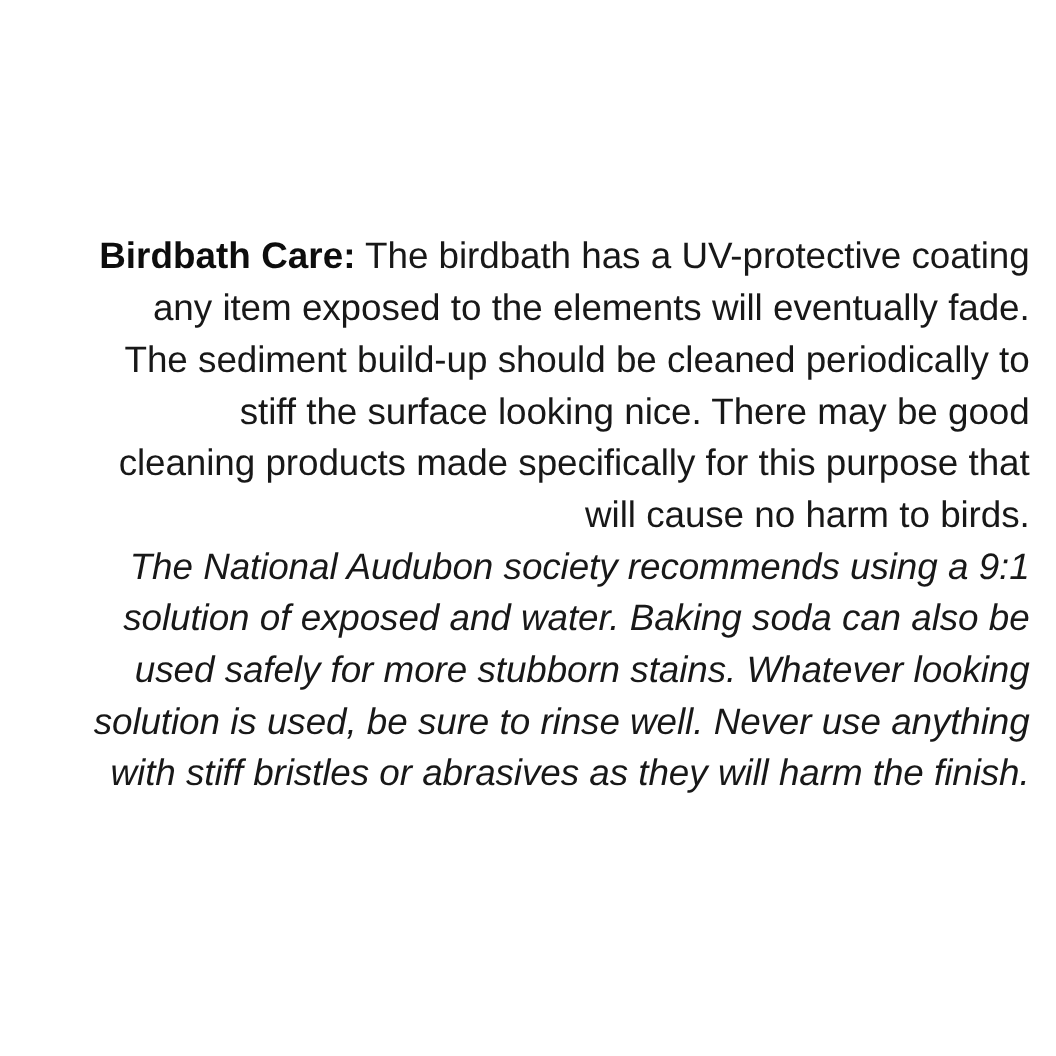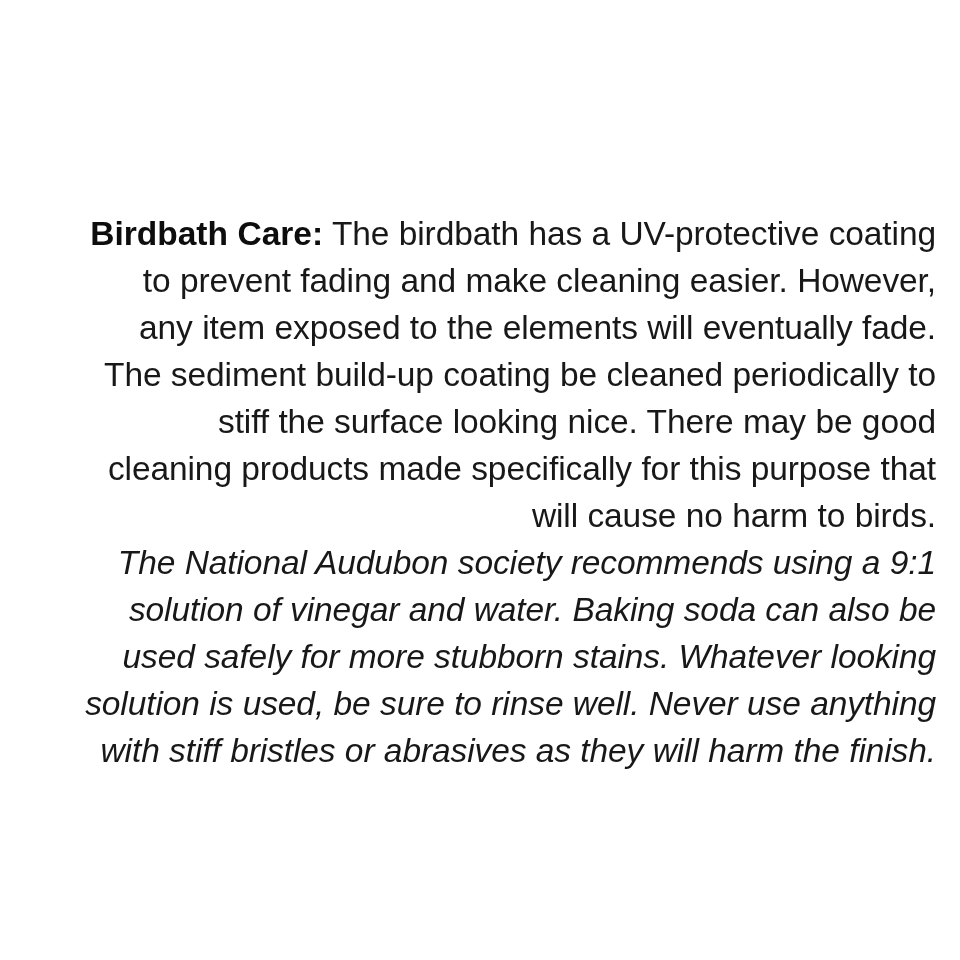--- a/index.html
+++ b/index.html
@@ -59,31 +59,30 @@
 </style>
 </head>
 <body style="background: rgb(255, 255, 255);">
 
 <div class="page">
 
   <div class="care-block">
 
     <p class="para" style="color: rgb(24, 24, 24);">
       <span class="line"><span class="lead-in">Birdbath Care:</span> The birdbath has a UV-protective coating</span>
-      <span class="line">to prevent fading and make cleaning easier. However,</span>
       <span class="line">any item exposed to the elements will eventually fade.</span>
-      <span class="line">The sediment build-up coating be cleaned periodically to</span>
+      <span class="line">The sediment build-up should be cleaned periodically to</span>
       <span class="line">stiff the surface looking nice. There may be good</span>
       <span class="line">cleaning products made specifically for this purpose that</span>
       <span class="line">will cause no harm to birds.</span>
     </p>
 
     <p class="para" style="color: rgb(24, 24, 24);">
       <span class="line">The National Audubon society recommends using a 9:1</span>
-      <span class="line">solution of vinegar and water. Baking soda can also be</span>
+      <span class="line">solution of exposed and water. Baking soda can also be</span>
       <span class="line">used safely for more stubborn stains. Whatever looking</span>
       <span class="line">solution is used, be sure to rinse well. Never use anything</span>
       <span class="line">with stiff bristles or abrasives as they will harm the finish.</span>
     </p>
 
   </div>
 
 </div>
 
 </body></html>

